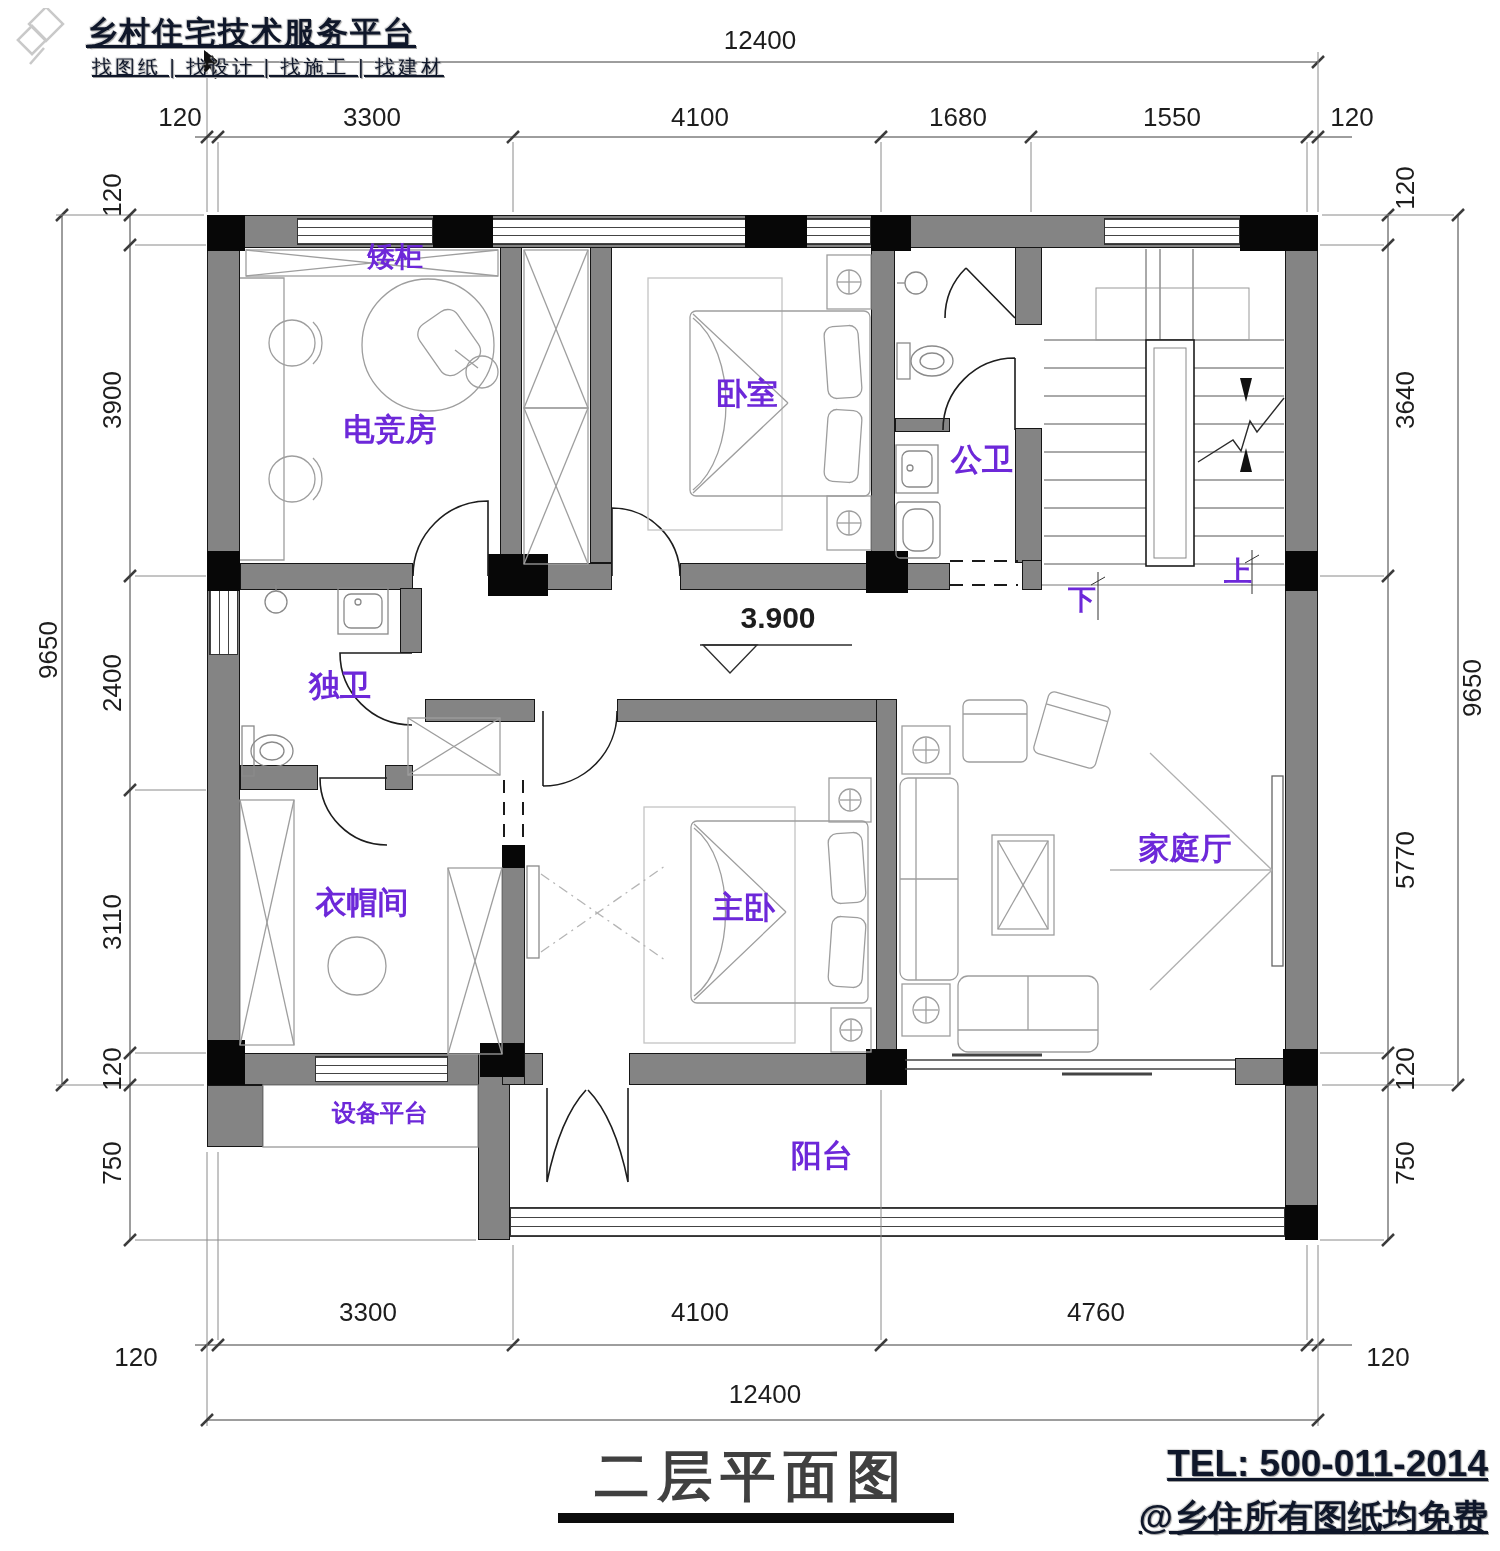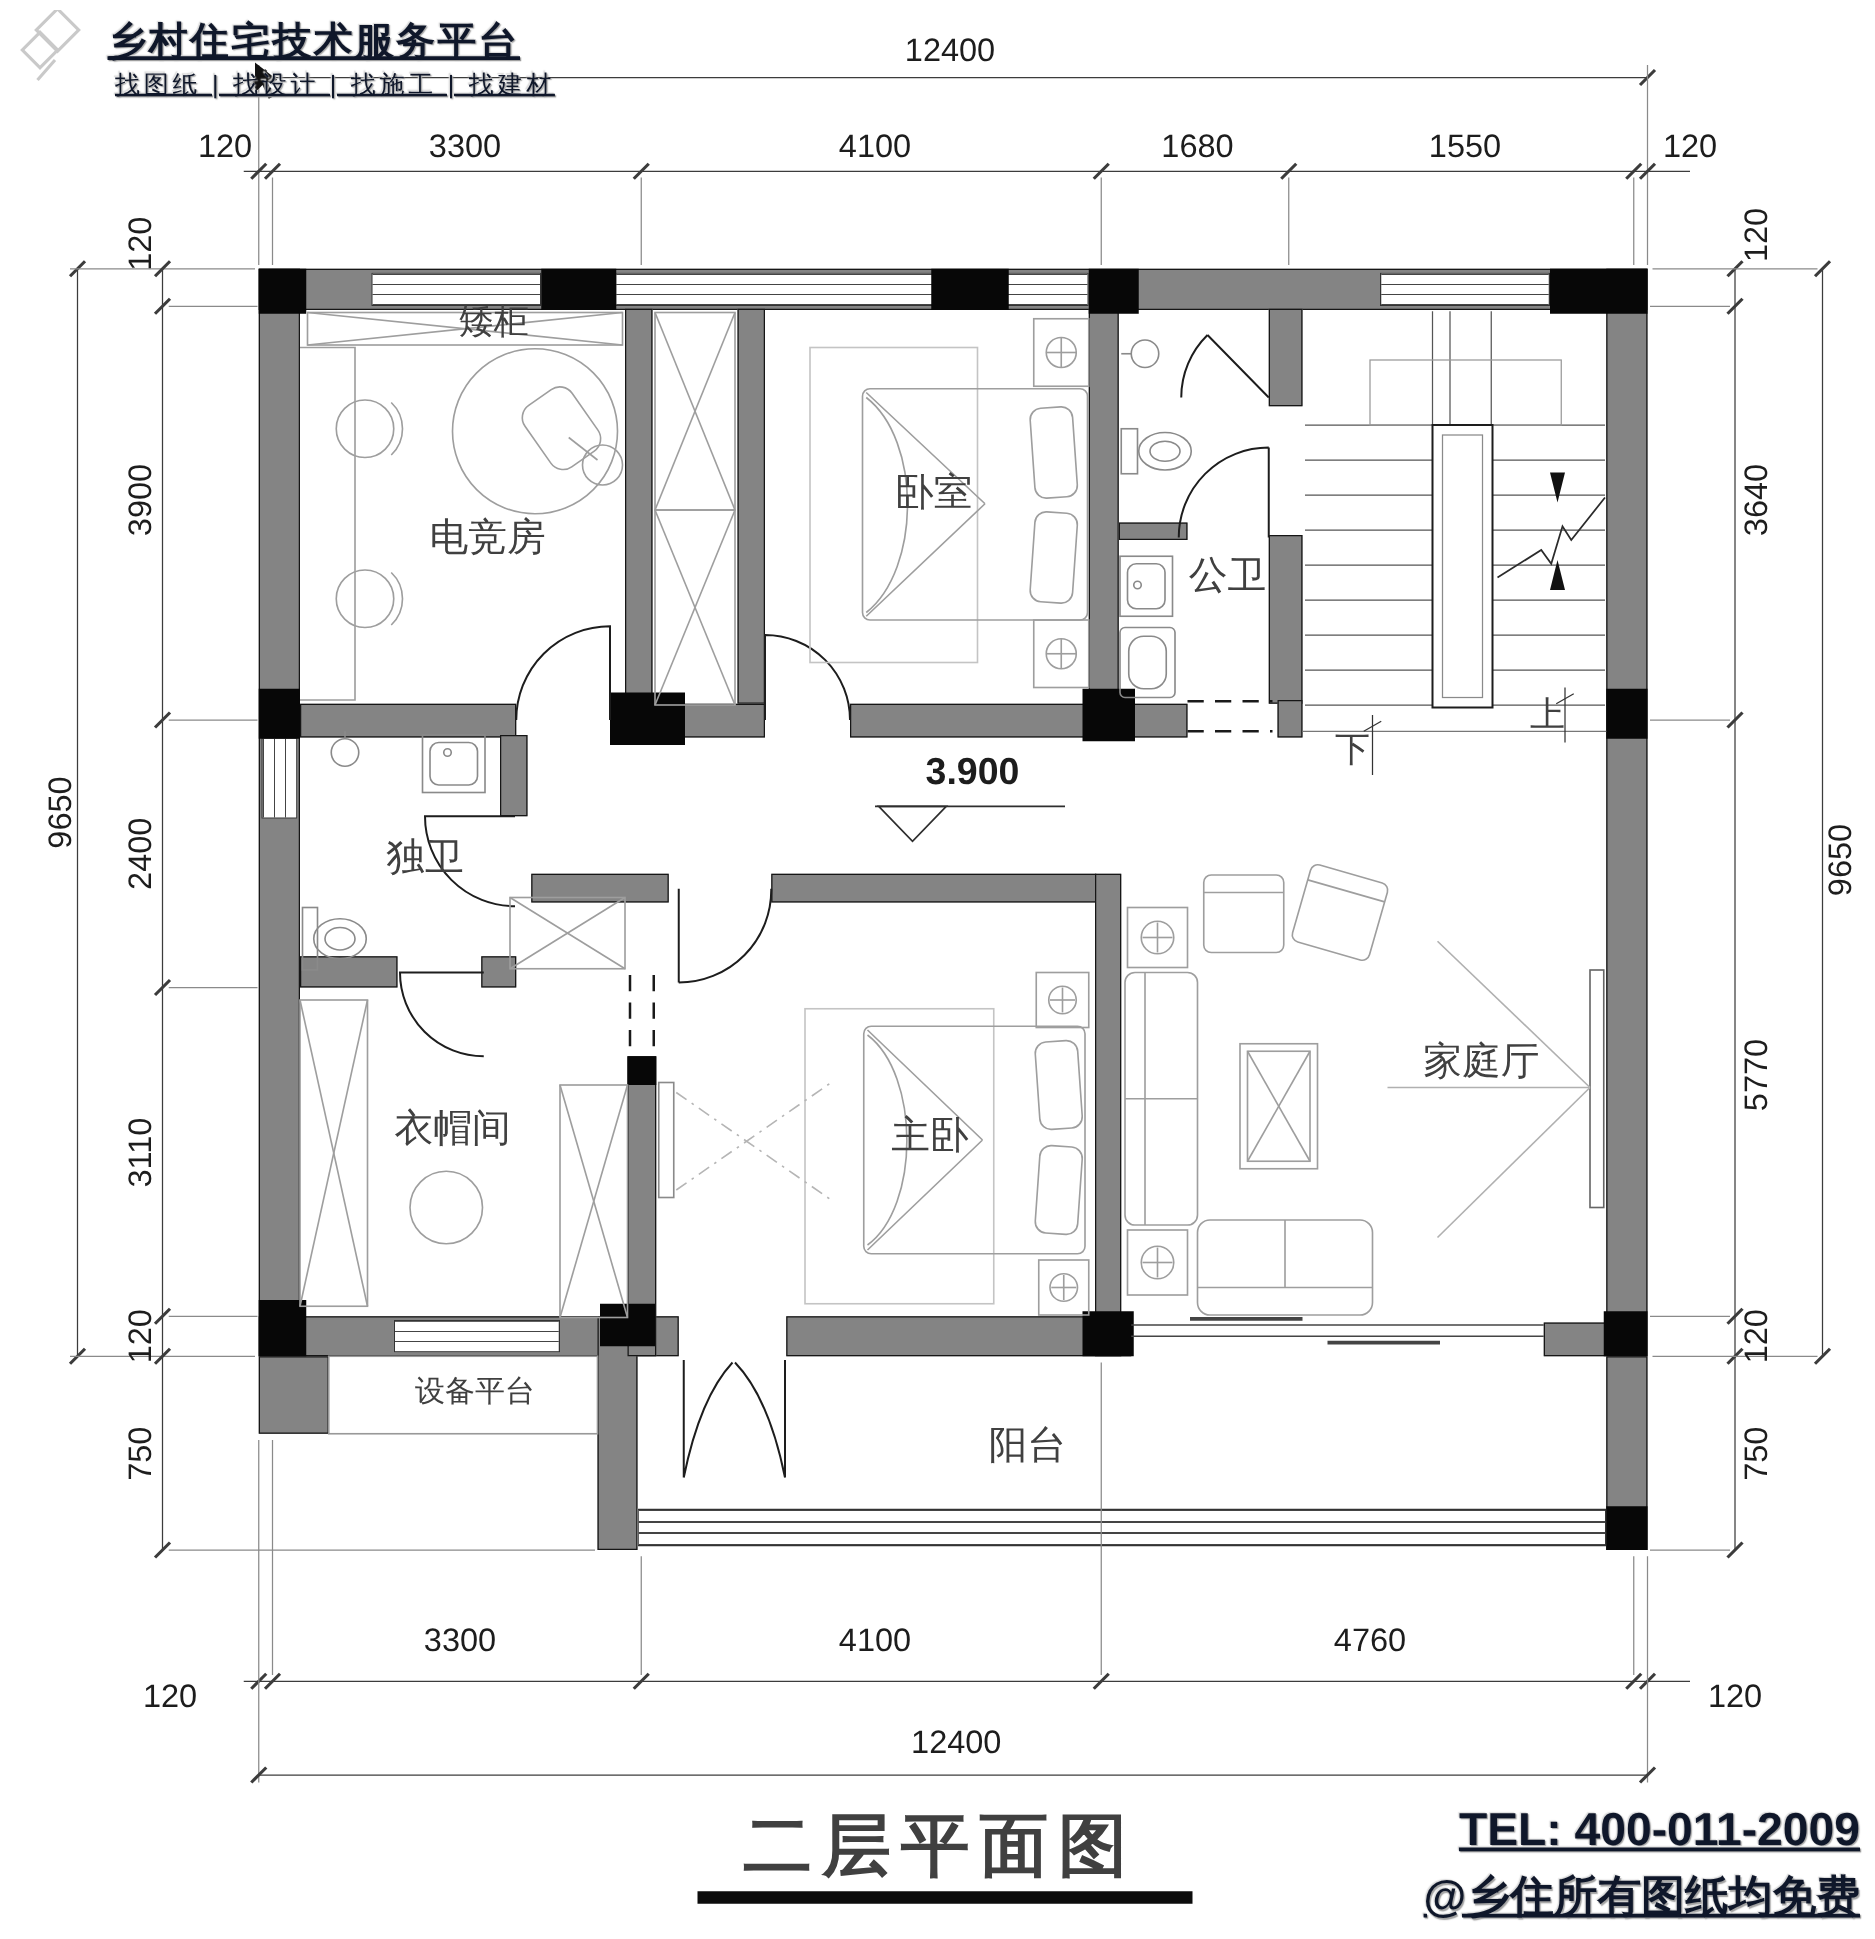--- a/index.html
+++ b/index.html
@@ -6,22 +6,22 @@
   #sheet{position:relative;width:1500px;height:1551px;background:#fff;overflow:hidden;
          font-family:"Liberation Sans","DejaVu Sans",sans-serif;}
   .w{position:absolute;background:#848484;border:1px solid #161616;box-sizing:border-box;}
   .c{position:absolute;background:#070707;}
   .win-h{position:absolute;background:#fff;border:1px solid #333;box-sizing:border-box;
          background-image:repeating-linear-gradient(to bottom,#444 0 1px,transparent 1px 8px);}
   .win-v{position:absolute;background:#fff;border:1px solid #333;box-sizing:border-box;
          background-image:repeating-linear-gradient(to right,#444 0 1px,transparent 1px 9px);}
   .rail{position:absolute;background:#fff;border:1px solid #333;box-sizing:border-box;
          background-image:repeating-linear-gradient(to bottom,#444 0 1px,transparent 1px 9px);}
-  .lbl{position:absolute;transform:translate(-50%,-50%);white-space:nowrap;color:#404040;
-       font-weight:400;font-size:31px;}
+  .lbl{position:absolute;transform:translate(-50%,-50%);white-space:nowrap;color:#6d28d9;
+       font-weight:700;font-size:31px;}
   .dim{position:absolute;transform:translate(-50%,-50%);white-space:nowrap;color:#1d1d1d;
        font-weight:400;font-size:26px;}
   .dim.v{transform:translate(-50%,-50%) rotate(-90deg);}
   .ghost{position:absolute;color:#0f172a;text-shadow:1px 1px 1px #9f9f9f,-1px -1px 1px #d8d8d8;
          white-space:nowrap;text-decoration:underline;}
   #logo-title{left:86px;top:12px;font-size:31px;font-weight:700;letter-spacing:2px;}
   #logo-sub{left:92px;top:54px;font-size:20px;letter-spacing:3px;}
   #watermark{left:755px;top:778px;transform:translate(-50%,-50%);font-size:54px;letter-spacing:2px;}
   #tel{left:1000px;top:1443px;width:488px;text-align:right;font-size:37px;font-weight:700;}
   #freenote{left:1000px;top:1494px;width:488px;text-align:right;font-size:35px;font-weight:700;}
@@ -367,21 +367,21 @@
 
   <svg width="64" height="64" style="left:14px;top:8px">
     <g stroke="#c9c9c9" stroke-width="2.5" fill="none">
       <rect x="20" y="4" width="24" height="24" transform="rotate(45 32 16)"></rect>
       <rect x="8" y="22" width="20" height="20" transform="rotate(45 18 32)"></rect>
       <line x1="30" y1="40" x2="16" y2="56"></line>
     </g>
   </svg>
   <div class="ghost" id="logo-title">乡村住宅技术服务平台</div>
   <div class="ghost" id="logo-sub">找图纸 | 找设计 | 找施工 | 找建材</div>
-  <div class="ghost" id="tel">TEL: 400-011-2009</div>
+  <div class="ghost" id="tel">TEL: 500-011-2014</div>
   <div class="ghost" id="freenote">@乡住所有图纸均免费</div>
   <div id="main-title">二层平面图</div>
   <div id="title-underline"></div>
 
   <div class="lbl" style="left:395px;top:257px;font-size:28px">矮柜</div>
   <div class="lbl" style="left:390px;top:430px">电竞房</div>
   <div class="lbl" style="left:747px;top:394px">卧室</div>
   <div class="lbl" style="left:982px;top:460px">公卫</div>
   <div class="lbl" style="left:340px;top:686px">独卫</div>
   <div class="lbl" style="left:362px;top:903px">衣帽间</div>

